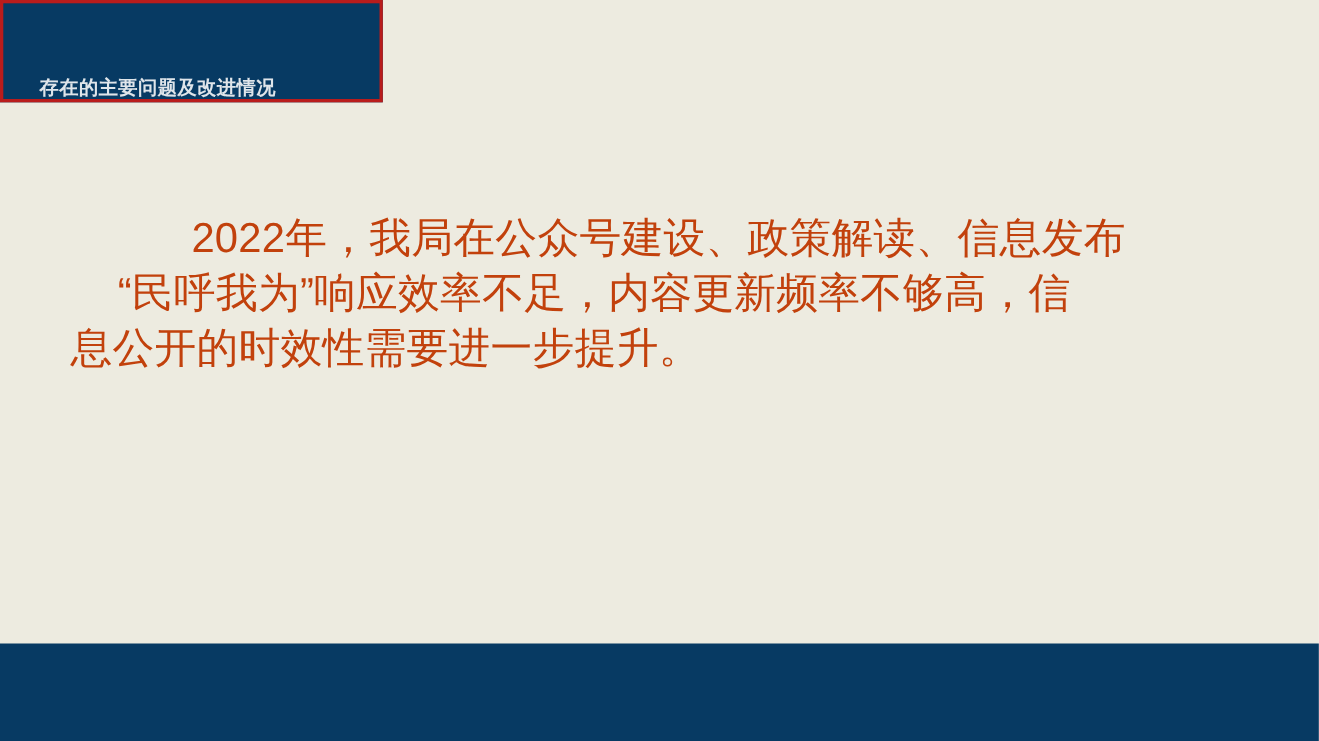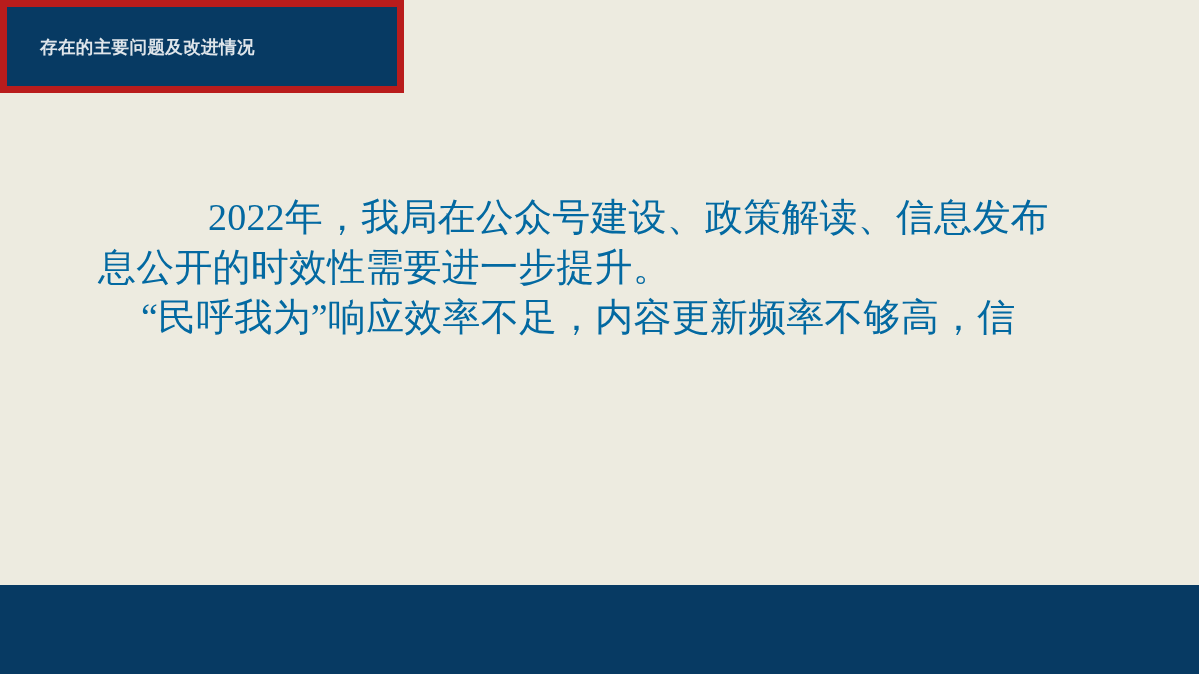--- a/index.html
+++ b/index.html
@@ -17,27 +17,27 @@
     width: 1199px;
     height: 674px;
     background: #edebe0;
     overflow: hidden;
   }
   
   .title-box {
     position: absolute;
     left: 0px;
     top: 0px;
-    width: 404px;
+    width: 348px;
     height: 93px;
     background: #073a63;
-    border: 7px solid #b91c1c;
+    border: 3px solid #b91c1c;
     box-sizing: border-box;
     display: flex;
-    align-items: center;
+    align-items: flex-end;
   }
   .title-text {
     display: block;
     margin-left: 33px;
     margin-top: 2px;
     color: #dfe5ea;
     font-size: 17.5px;
     font-weight: bold;
     letter-spacing: 0.4px;
     line-height: 1.1;
@@ -45,27 +45,26 @@
     font-family: "DejaVu Sans", "Liberation Sans", sans-serif;
   }
   
   .body-block {
     position: absolute;
     left: 64px;
     top: 192px;
     width: 1010px;
   }
   .body-line {
-    color: #0369a1;
+    color: #c2410c;
     font-size: 38px;
     line-height: 50px;
     white-space: nowrap;
-    font-family: Liberation Serif, serif;
+    font-family: Liberation Sans, sans-serif;
     letter-spacing: 0px;
-    margin-left: 34px;
   }
   .body-line.l1 { padding-left: 110px; letter-spacing: 0.2px; }
   .body-line.l2 { padding-left: 0px;   letter-spacing: 1.1px; }
   .body-line.l3 { padding-left: 43px;  letter-spacing: 0.2px; }
   .body-line.l4 { padding-left: 0px;   letter-spacing: 0.2px; }
   
   .bottom-bar {
     position: absolute;
     left: 0px;
     top: 585px;
@@ -78,21 +77,21 @@
 <body>
 
 <div class="slide">
 
   <div class="title-box">
     <span class="title-text">存在的主要问题及改进情况</span>
   </div>
 
   <div class="body-block">
     <div class="body-line l1">2022年，我局在公众号建设、政策解读、信息发布</div>
+    <div class="body-line l3">“民呼我为”响应效率不足，内容更新频率不够高，信</div>
     <div class="body-line l4">息公开的时效性需要进一步提升。</div>
-    <div class="body-line l3">“民呼我为”响应效率不足，内容更新频率不够高，信</div>
   </div>
 
   <div class="bottom-bar">
     <span></span>
   </div>
 
 </div>
 
 </body></html>

